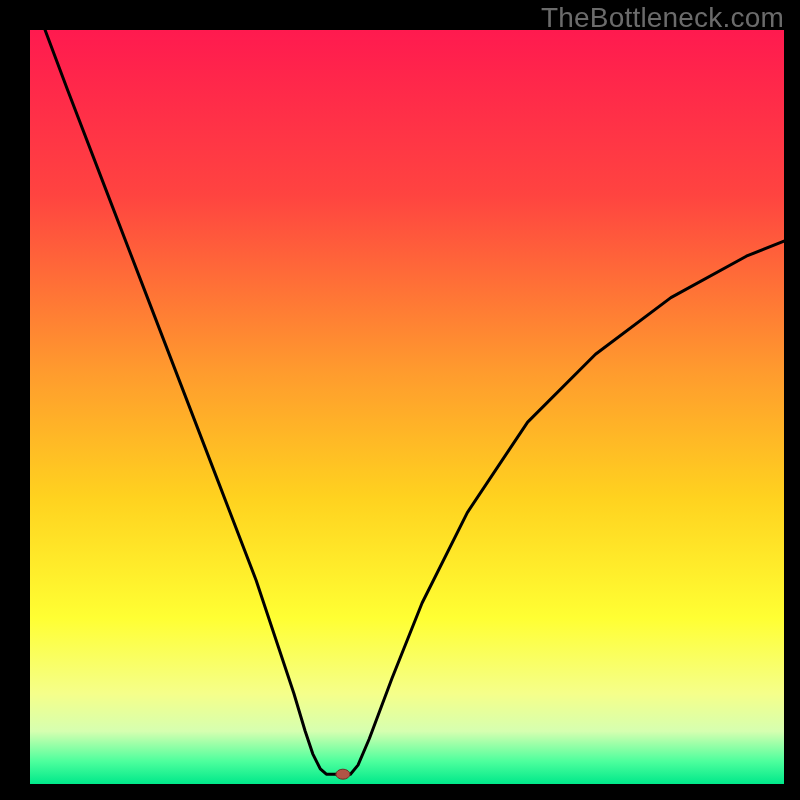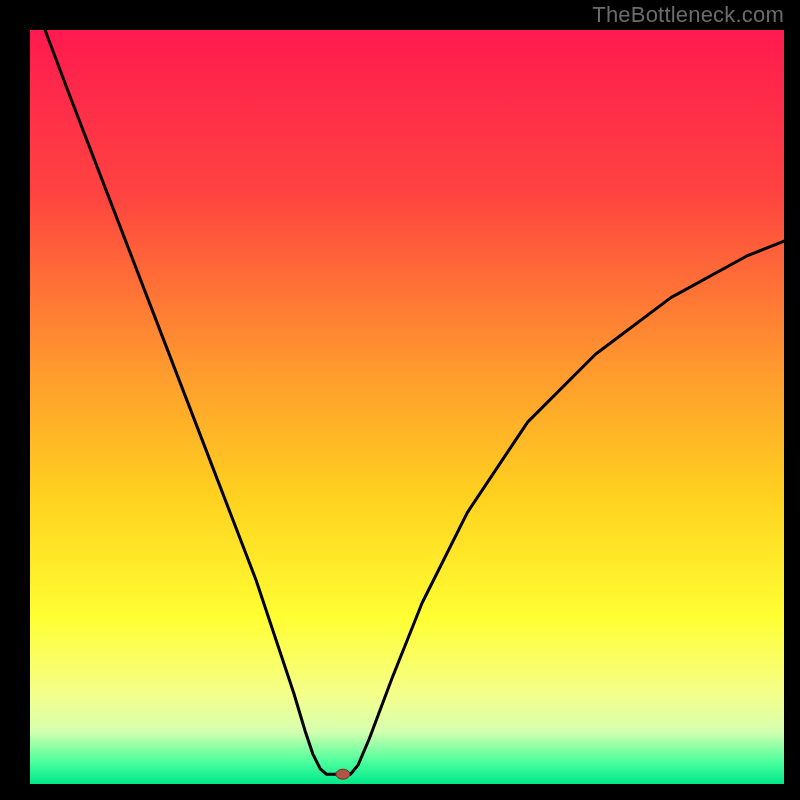--- a/index.html
+++ b/index.html
@@ -14,21 +14,21 @@
     position: relative;
     width: 800px;
     height: 800px;
     background: #000;
   }
   .watermark {
     position: absolute;
     top: 2px;
     right: 16px;
     font-family: Arial, Helvetica, sans-serif;
-    font-size: 22px;
+    font-size: 28px;
     font-weight: 500;
     color: #6b6b6b;
     letter-spacing: 0.2px;
     z-index: 10;
     user-select: none;
   }
   svg.chart {
     position: absolute;
     left: 0;
     top: 0;

